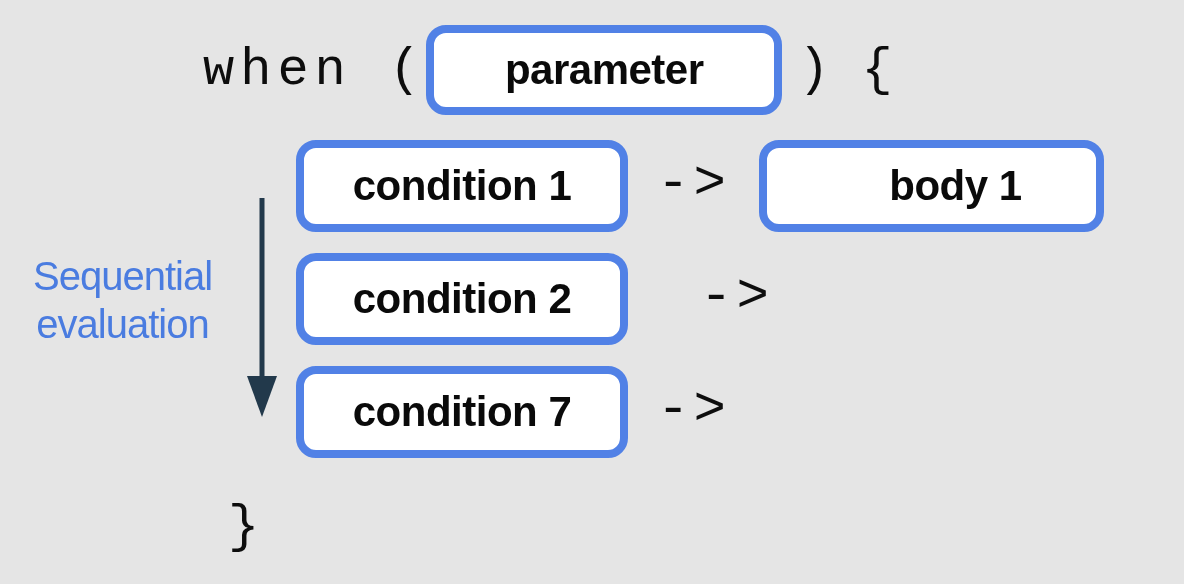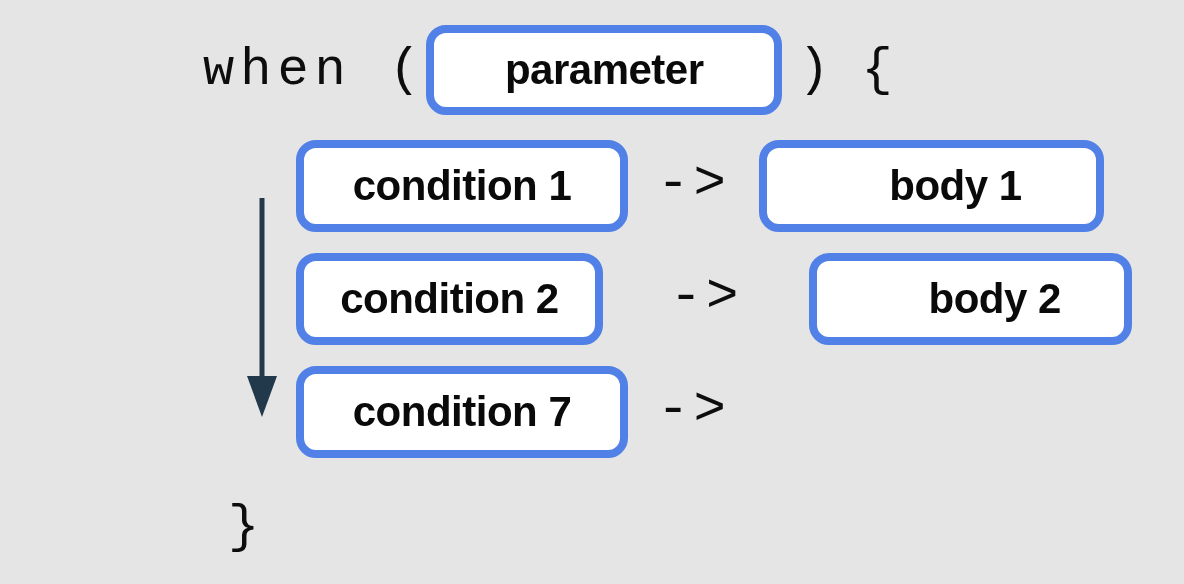--- a/index.html
+++ b/index.html
@@ -115,32 +115,33 @@
     <div class="box body-box">
       <span class="box-label">body 1</span>
     </div>
   </div>
 
   <div class="row row-2">
     <div class="box condition-box">
       <span class="box-label">condition 2</span>
     </div>
     <div class="arrow-op">-&gt;</div>
-    <div class="box body-box">
-      <span class="box-label">body 2</span>
-    </div>
   </div>
 
   <div class="row row-3">
     <div class="box condition-box">
       <span class="box-label">condition 7</span>
     </div>
     <div class="arrow-op">-&gt;</div>
   </div>
 
+  <div class="annotation">
+    <div>Sequential</div>
+    <div>evaluation</div>
+  </div>
 
   <svg class="down-arrow" width="34" height="224" viewBox="0 0 34 224">
     <line x1="17" y1="2" x2="17" y2="186" stroke="#22394b" stroke-width="5"></line>
     <polygon points="2,180 32,180 17,221" fill="#22394b"></polygon>
   </svg>
 
   <div class="mono code-bottom">}</div>
 
 </div>
 

